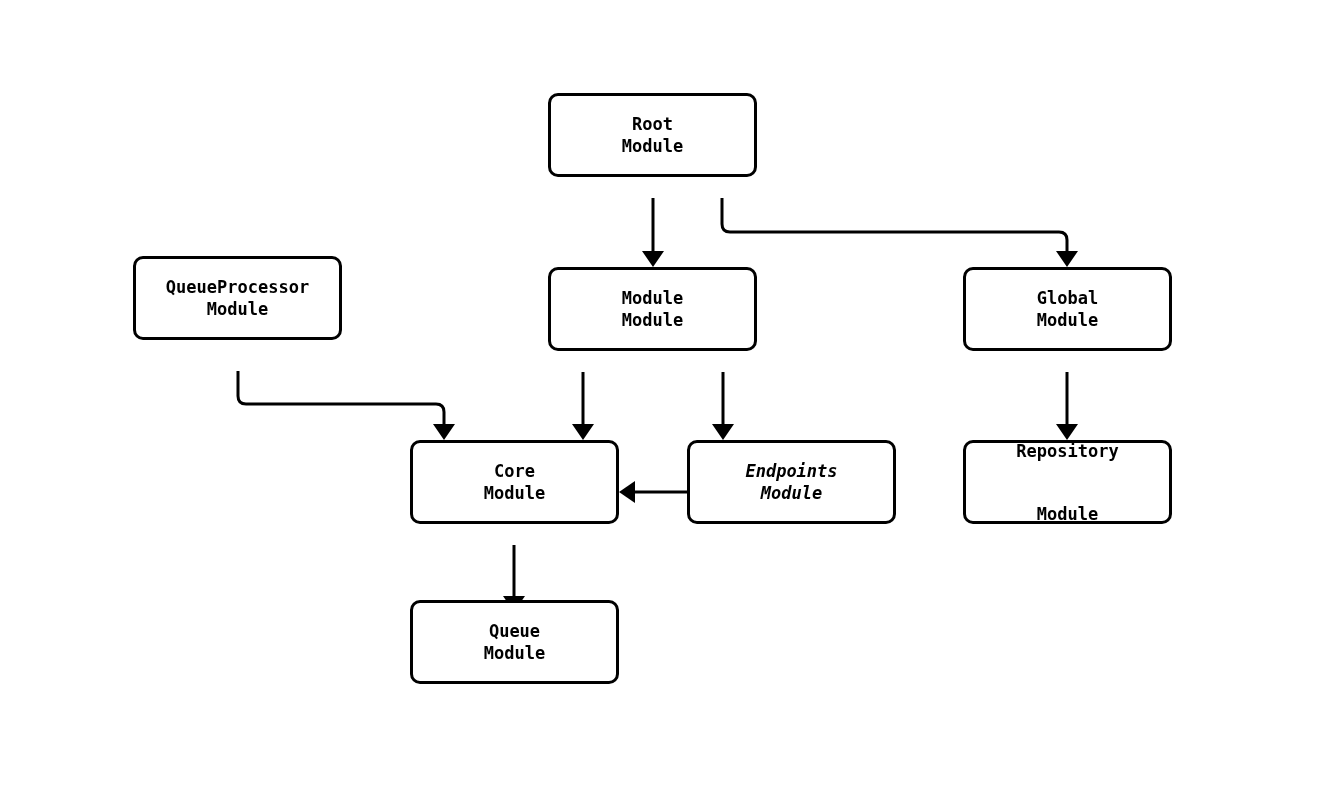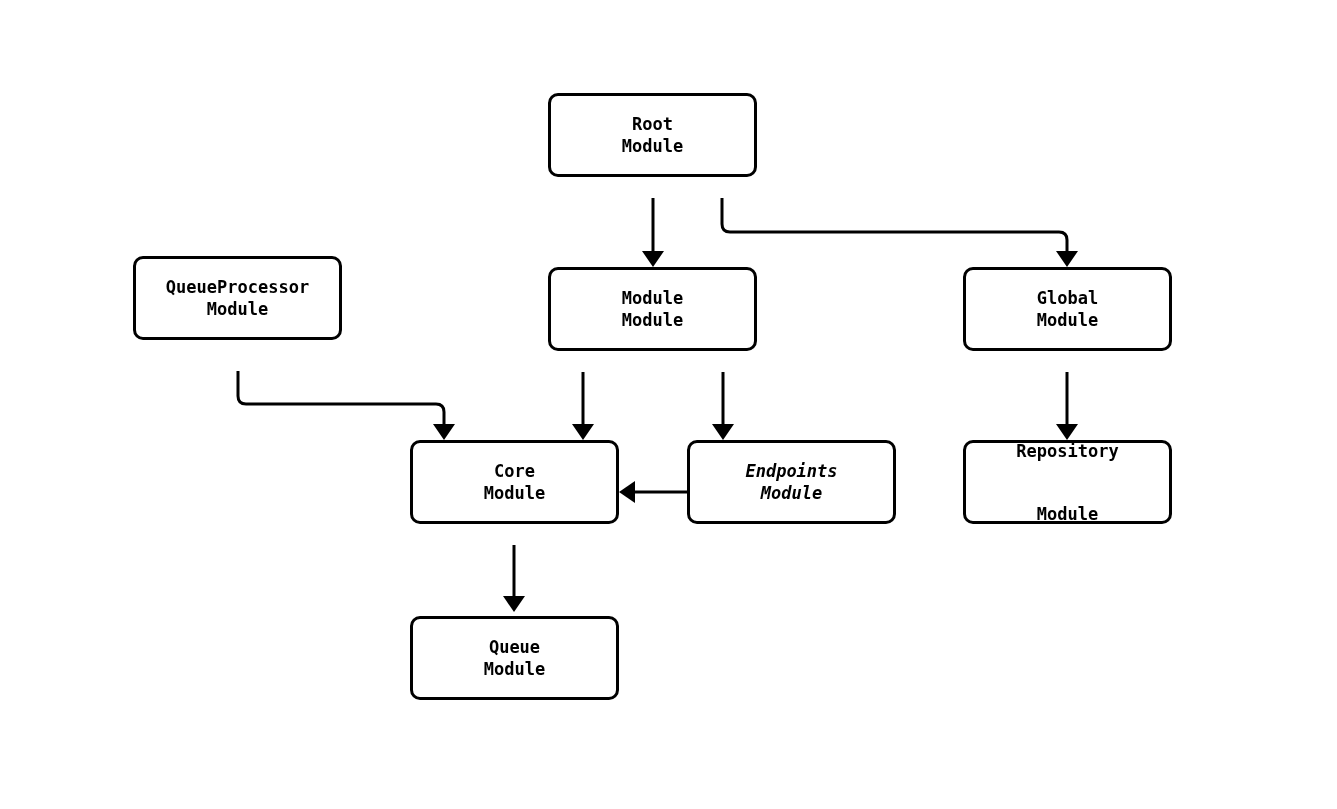--- a/index.html
+++ b/index.html
@@ -51,21 +51,21 @@
     font-size: 17px;
     line-height: 22px;
   }
   .node-root          { left: 548px;  top: 93px;  }
   .node-queueprocessor{ left: 133px;  top: 256px; }
   .node-server        { left: 548px;  top: 267px; }
   .node-global        { left: 963px;  top: 267px; }
   .node-core          { left: 410px;  top: 440px; }
   .node-endpoints     { left: 687px;  top: 440px; font-style: italic; }
   .node-repository    { left: 963px;  top: 440px; gap: 41px; }
-  .node-queue         { left: 410px;  top: 616px; }
+  .node-queue         { left: 410px;  top: 600px; }
 </style>
 </head>
 <body>
 
 <div class="canvas">
 
   <svg class="edges-layer" viewBox="0 0 1337 809" xmlns="http://www.w3.org/2000/svg">
 
     <g>
       <path class="edge-line" d="M653,198 L653,253"></path>

